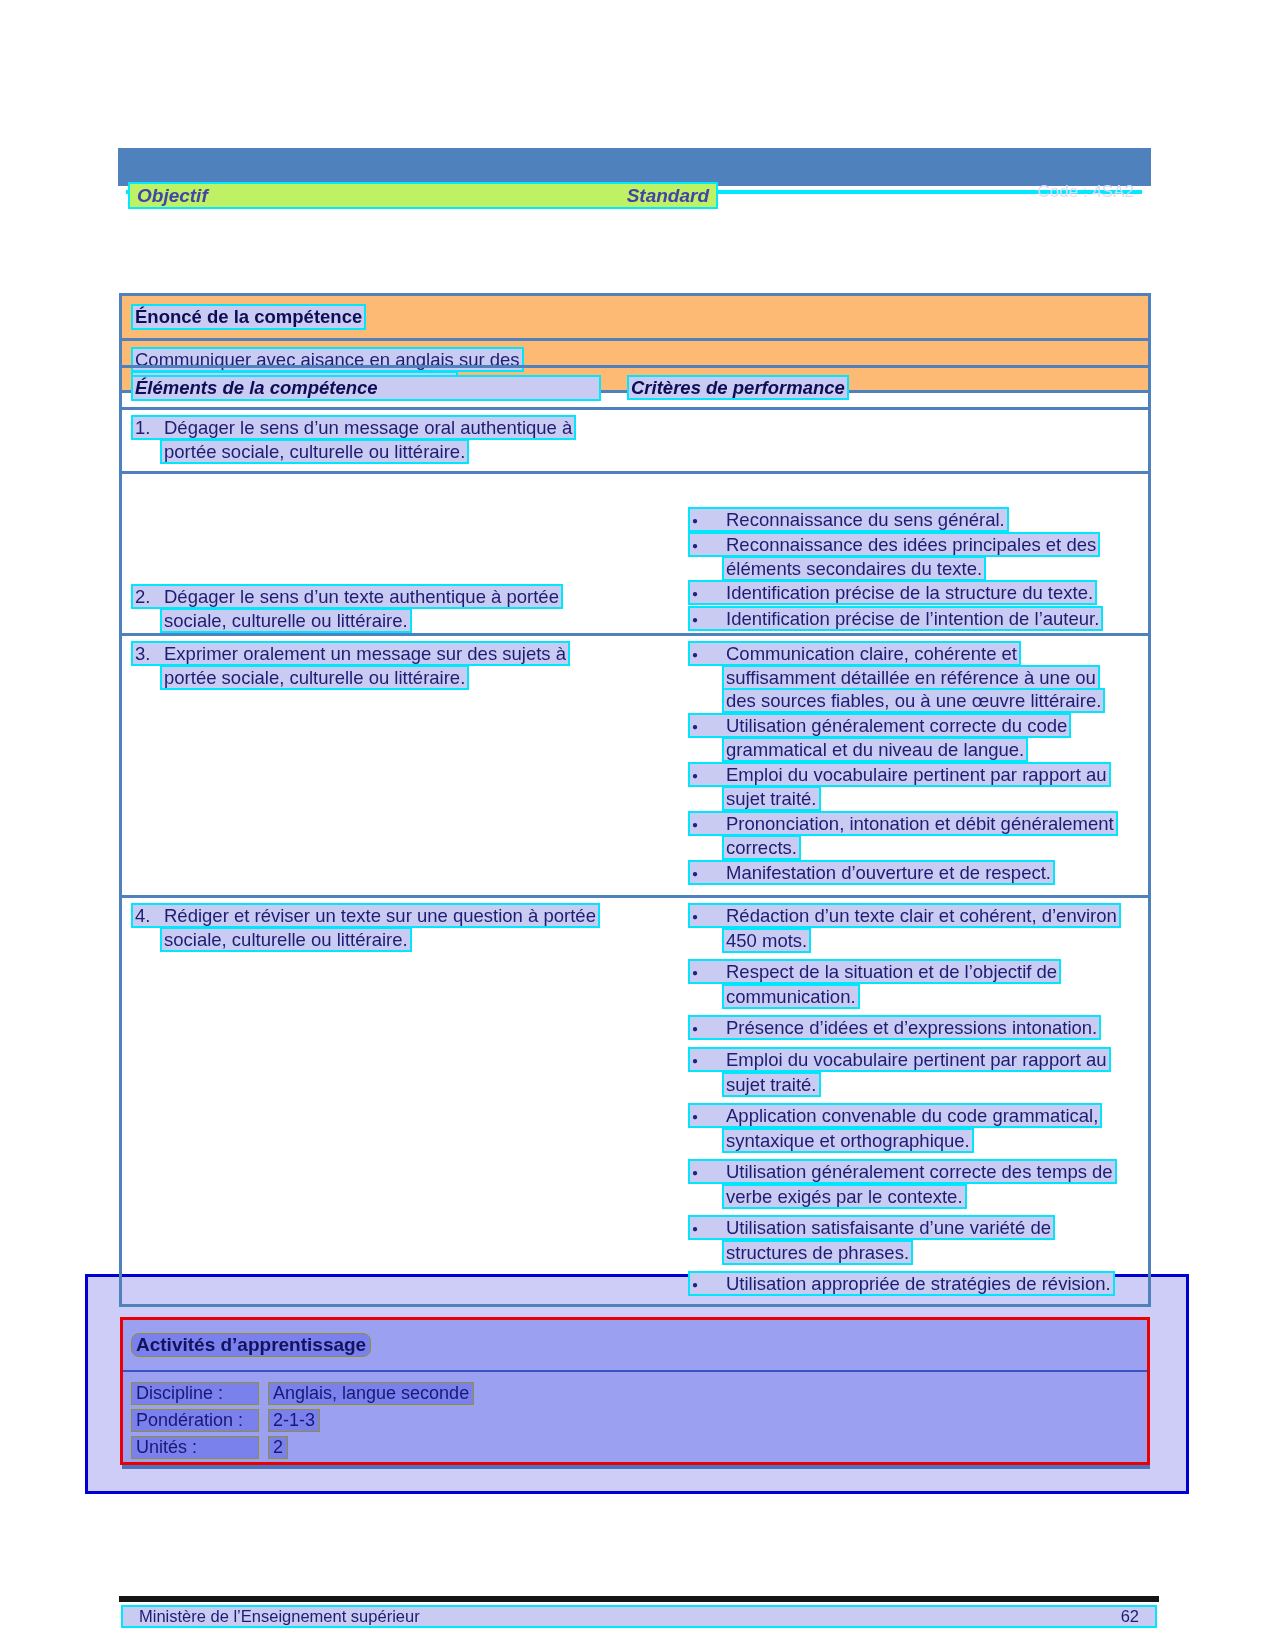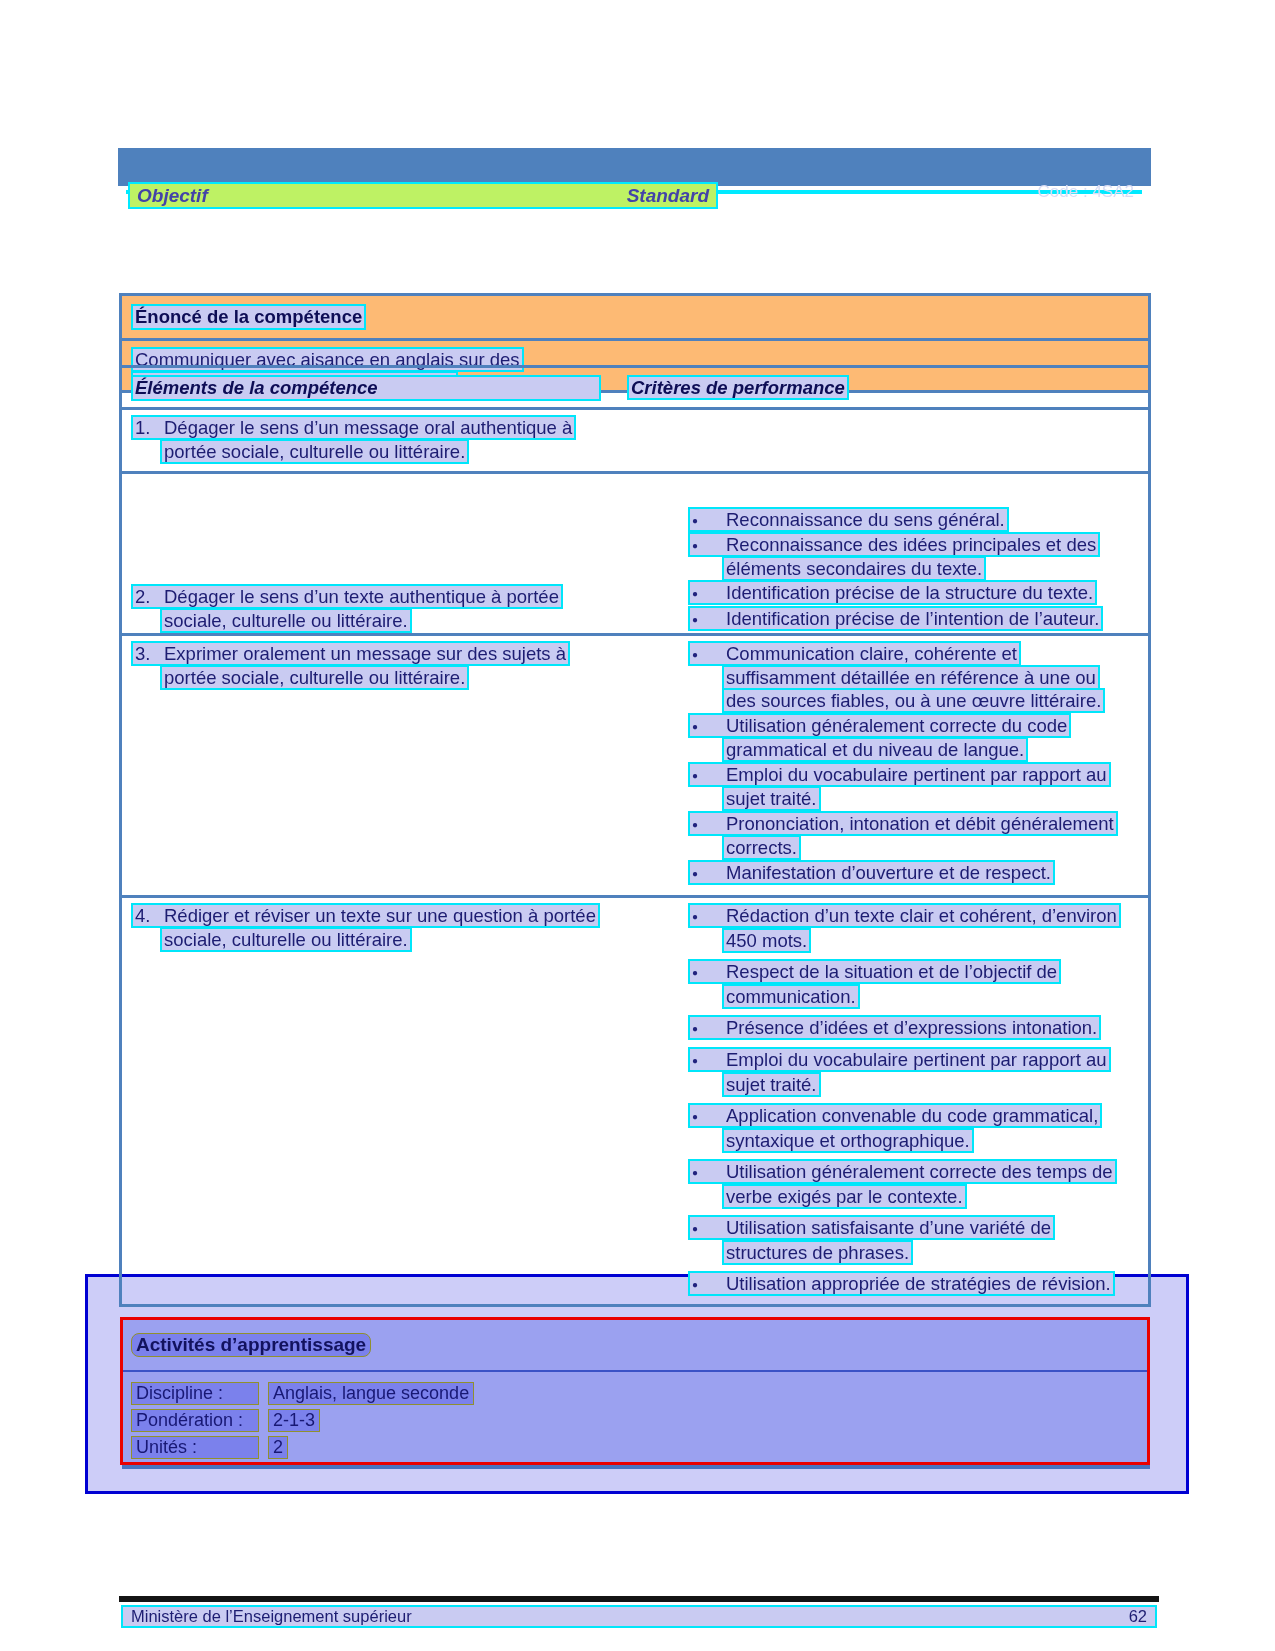--- a/index.html
+++ b/index.html
@@ -72,21 +72,21 @@
   .tb{font-weight:bold;color:#12125e;border-radius:8px;}
   .abox-fields{padding:8px 0 0 8px;font-size:18px;}
   .fline{height:27px;display:flex;align-items:center;}
   .lbl{display:inline-block;min-width:128px;box-sizing:border-box;}
   .val{margin-left:9px;}
 
   
   .frule{position:absolute;left:119px;top:1596px;width:1040px;height:6px;background:#141414;z-index:1;}
   .fband{position:absolute;left:121px;top:1605px;width:1036px;height:23px;
          background:#c9cbf2;border:2px solid #00e6fa;box-sizing:border-box;display:flex;
-         align-items:center;justify-content:space-between;padding:0 8px;
+         align-items:center;justify-content:space-between;padding:0 16px;
          font-size:16.5px;color:#1d1d72;z-index:1;}
 </style>
 </head>
 <body>
 
 <div class="page">
 
   <div class="purplebox"></div>
 
   <div class="topbar">

